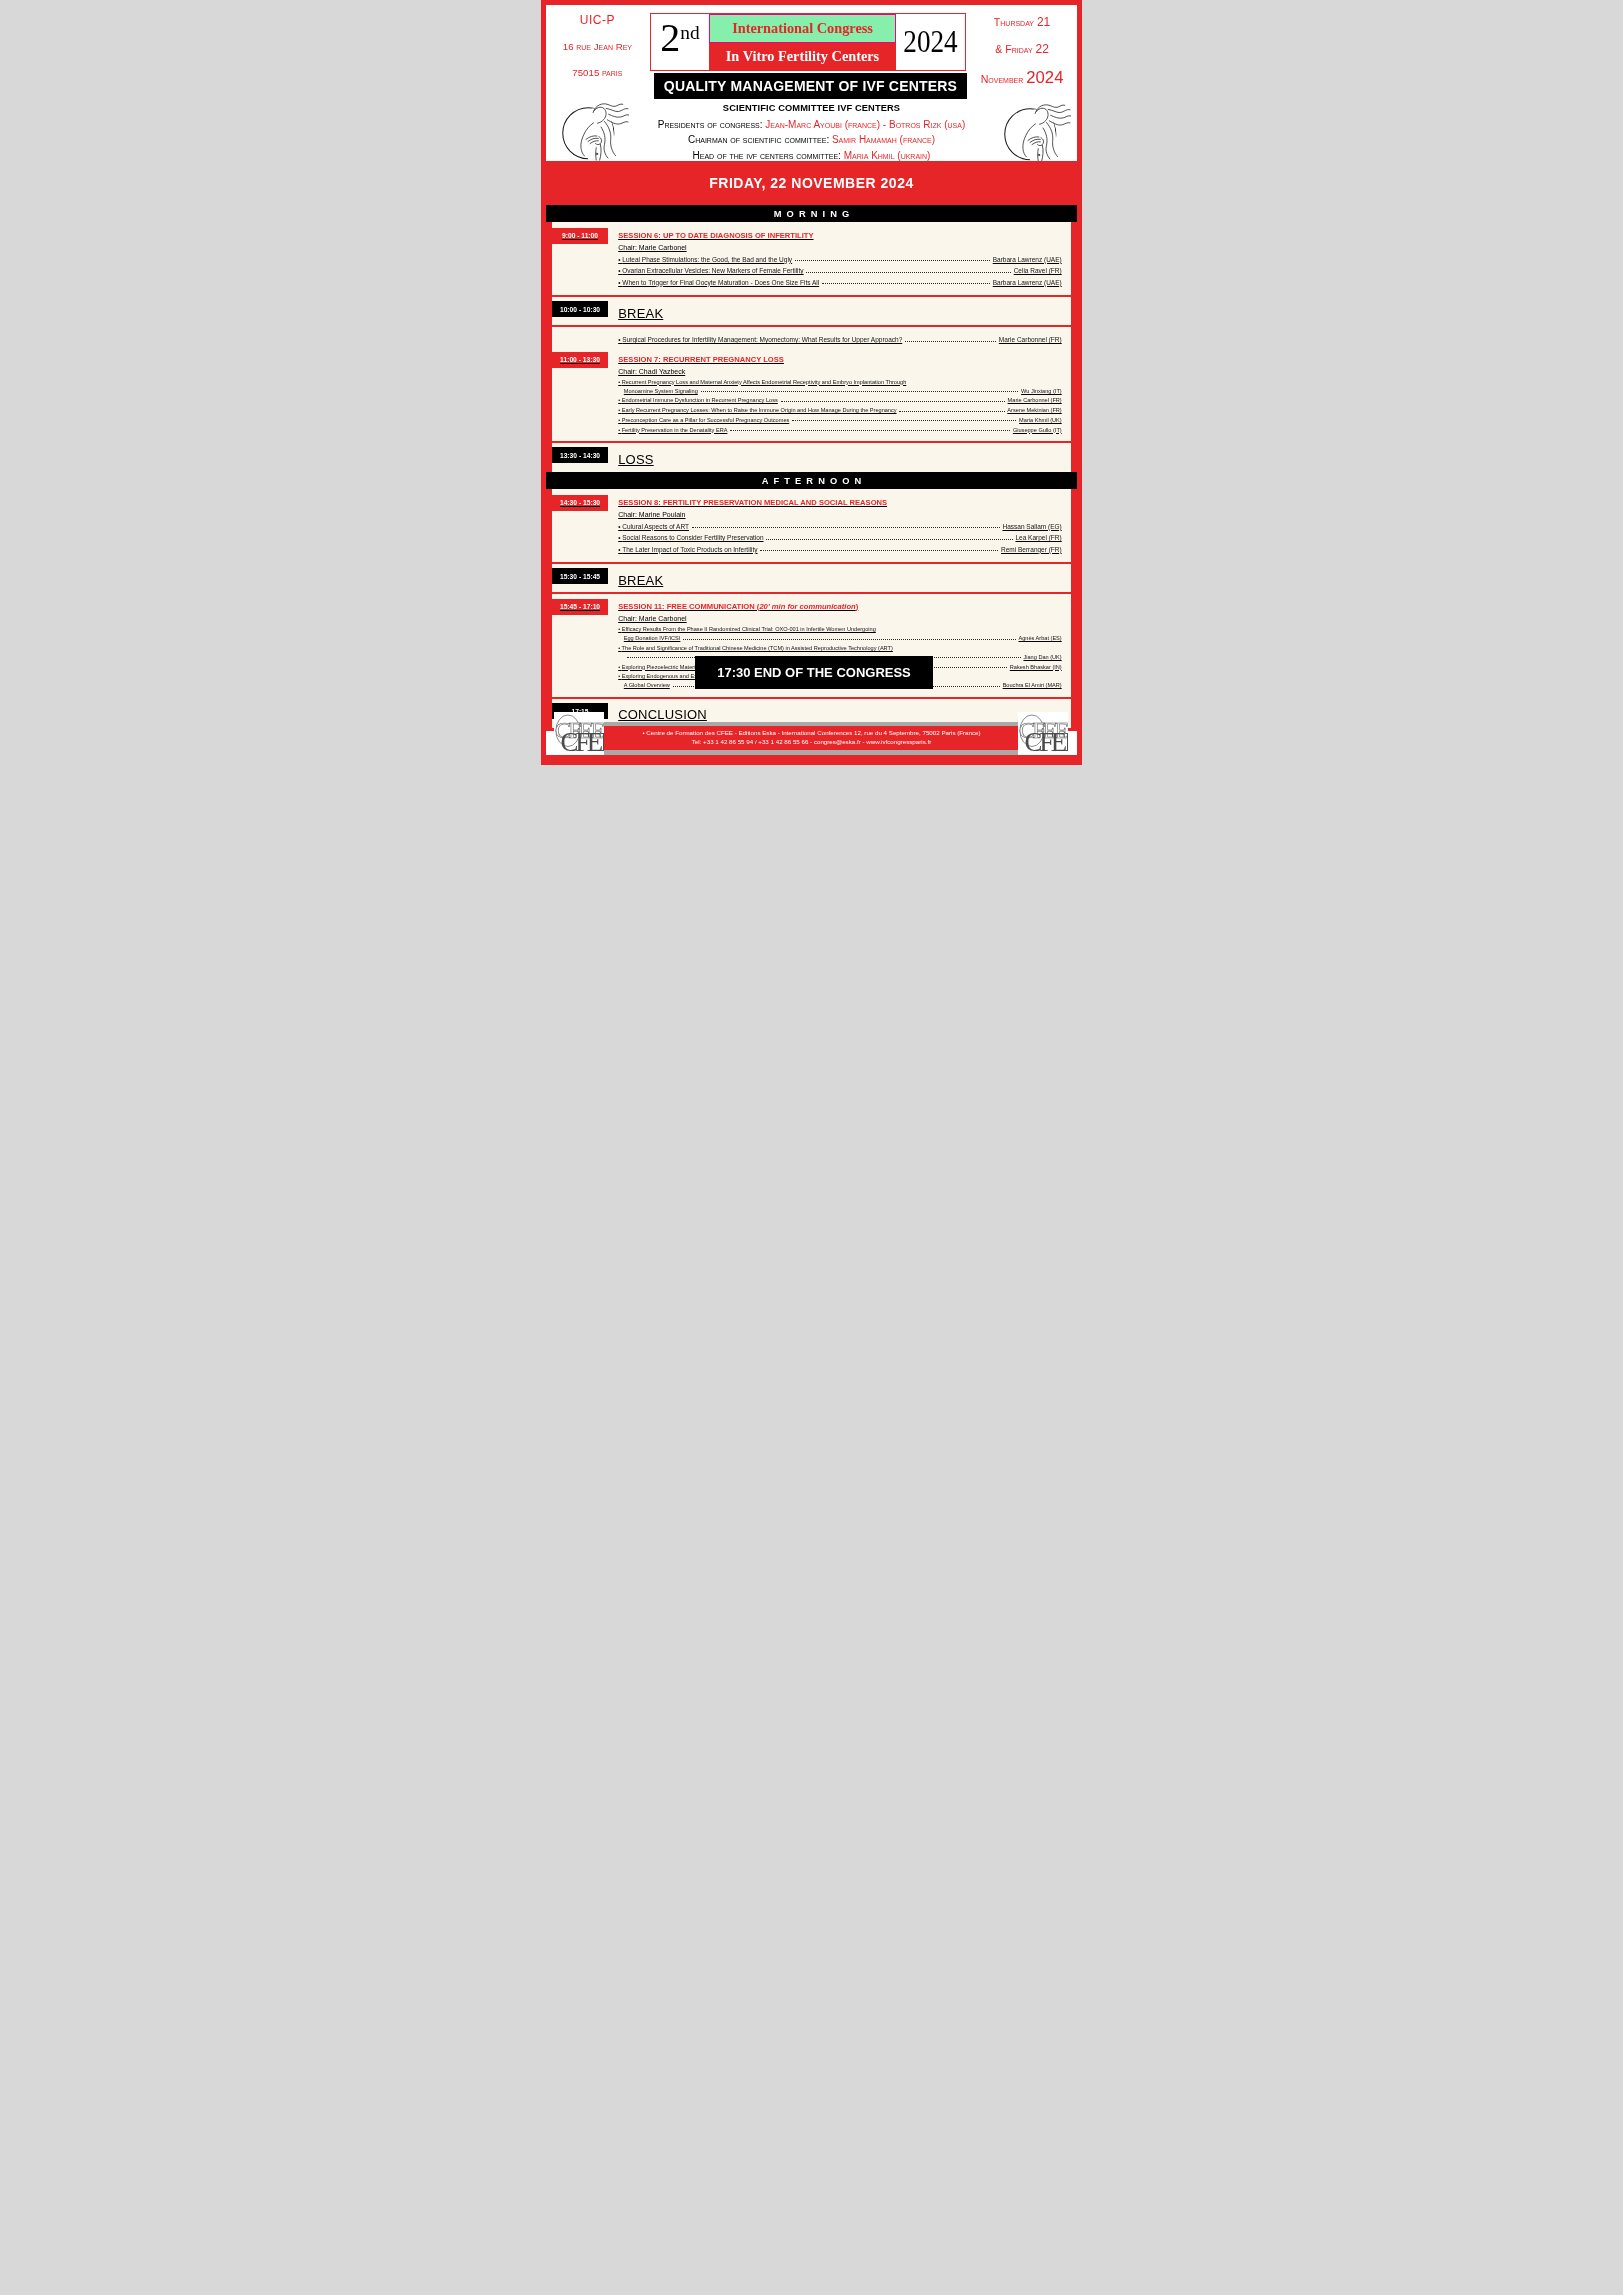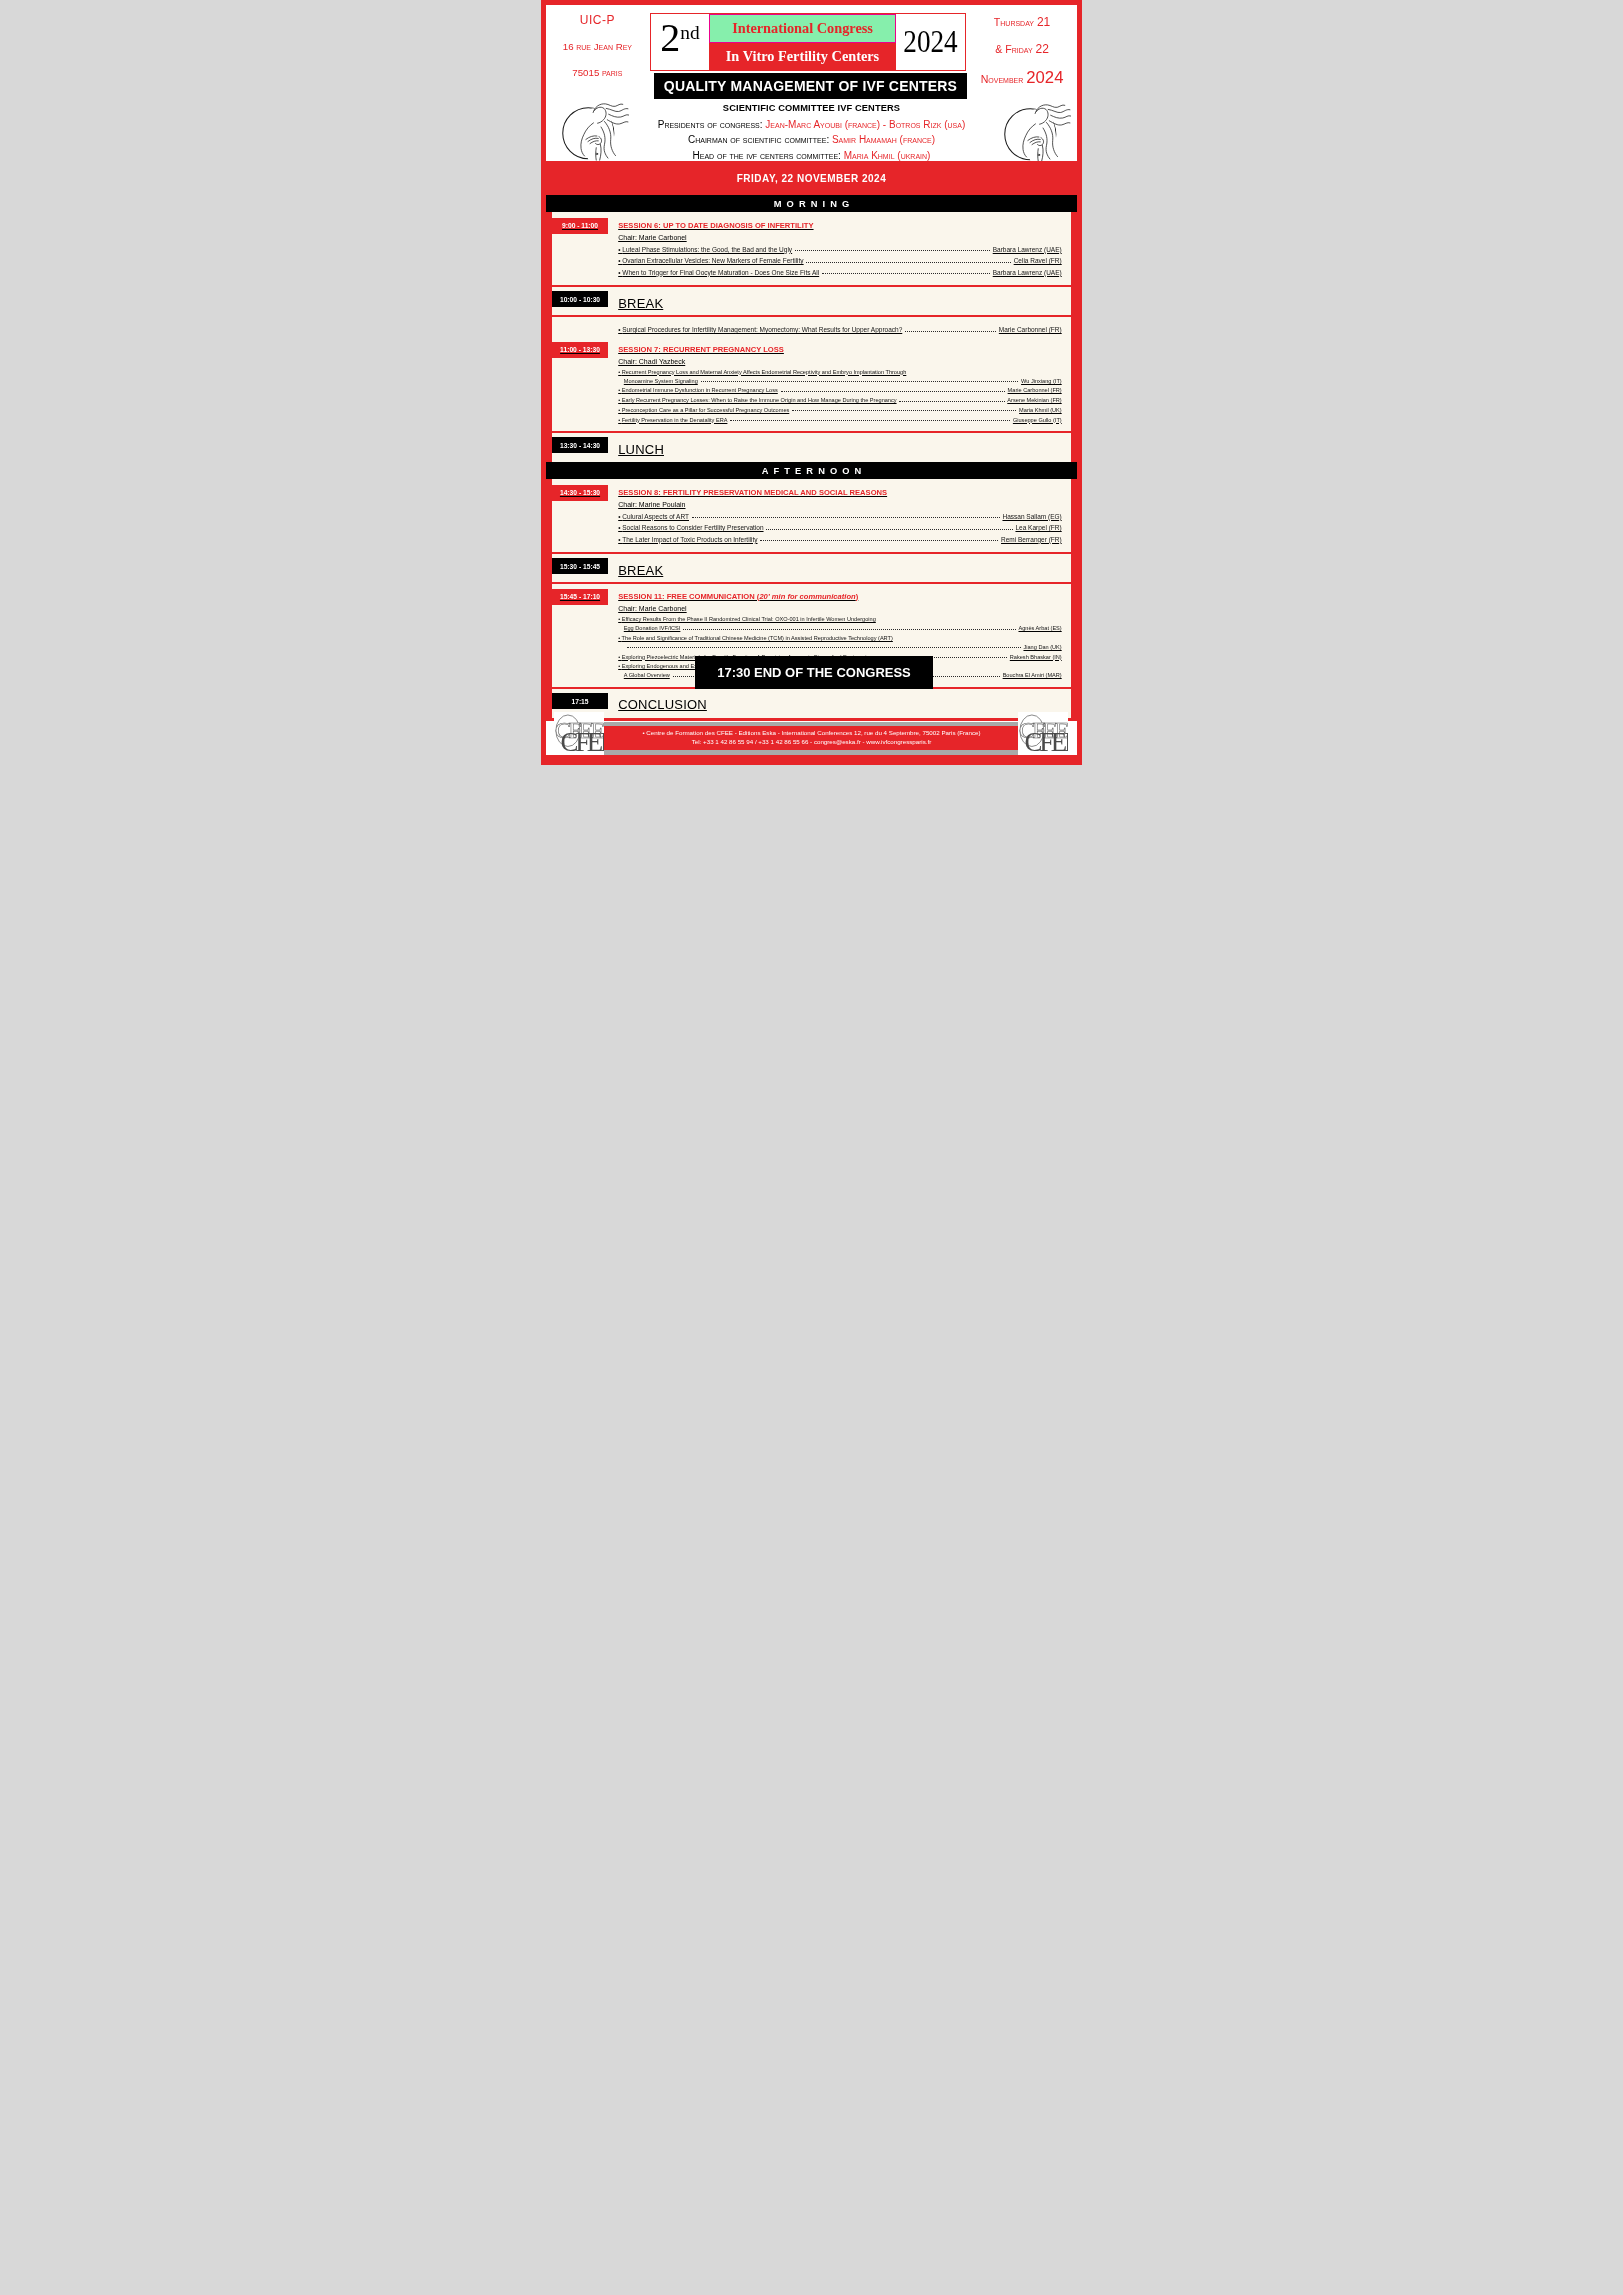--- a/index.html
+++ b/index.html
@@ -45,22 +45,22 @@
     display:flex;align-items:center;justify-content:center;font-weight:bold;font-size:14px;letter-spacing:0.2px;white-space:nowrap;}
   .committee{position:absolute;left:0;right:0;top:98px;text-align:center;}
   .committee .heading{font-weight:bold;font-size:9.3px;color:#000;letter-spacing:0.1px;margin-bottom:5.6px;}
   .committee .row{font-variant:small-caps;font-size:10px;margin-bottom:4.6px;color:#000;}
   .committee .row .val{color:var(--red);}
   .venus{position:absolute;width:69px;height:69px;}
   .venus.left{left:14px;top:92px;}
   .venus.right{left:456px;top:93px;}
   
   .panel{position:absolute;left:0;right:0;top:156px;}
-  .day-bar{height:34px;background:var(--red);color:#fff;display:flex;align-items:center;justify-content:center;
-    font-weight:bold;font-size:10px;letter-spacing:0.5px;}
+  .day-bar{height:44px;background:var(--red);color:#fff;display:flex;align-items:center;justify-content:center;
+    font-weight:bold;font-size:14px;letter-spacing:0.5px;}
   .section-bar{height:17px;background:#000;color:#fff;display:flex;align-items:center;justify-content:center;
     font-weight:bold;font-size:9.3px;letter-spacing:5.1px;padding-left:5.1px;}
   .sched{background:var(--cream);border-left:6.5px solid var(--red);border-right:6.5px solid var(--red);
     padding:1.9px 0 3.7px 0;text-decoration:underline;}
   .block{display:flex;align-items:flex-start;margin:3.7px 0 1.9px 0;}
   .timebox{flex:none;width:56px;height:16px;display:flex;align-items:center;justify-content:center;
     color:#fff;font-weight:bold;font-size:6.7px;white-space:nowrap;}
   .timebox.red{background:var(--red);}
   .timebox.black{background:#000;}
   .timebox.spacer{background:transparent;}
@@ -272,21 +272,21 @@
                 <span class="spk">Giuseppe Gullo (IT)</span>
               </div>
           </div>
         </div>
       </div>
       <div class="sep"></div>
 
       <div class="block">
         <div class="timebox black">13:30 - 14:30</div>
         <div class="bcontent">
-            <div class="breaklabel">LUNCH</div>
+            <div class="breaklabel">LOSS</div>
           </div>
       </div>
     </div>
 
     <div class="section-bar">AFTERNOON</div>
 
     <div class="sched">
 
       <div class="block">
         <div class="timebox red">14:30 - 15:30</div>

